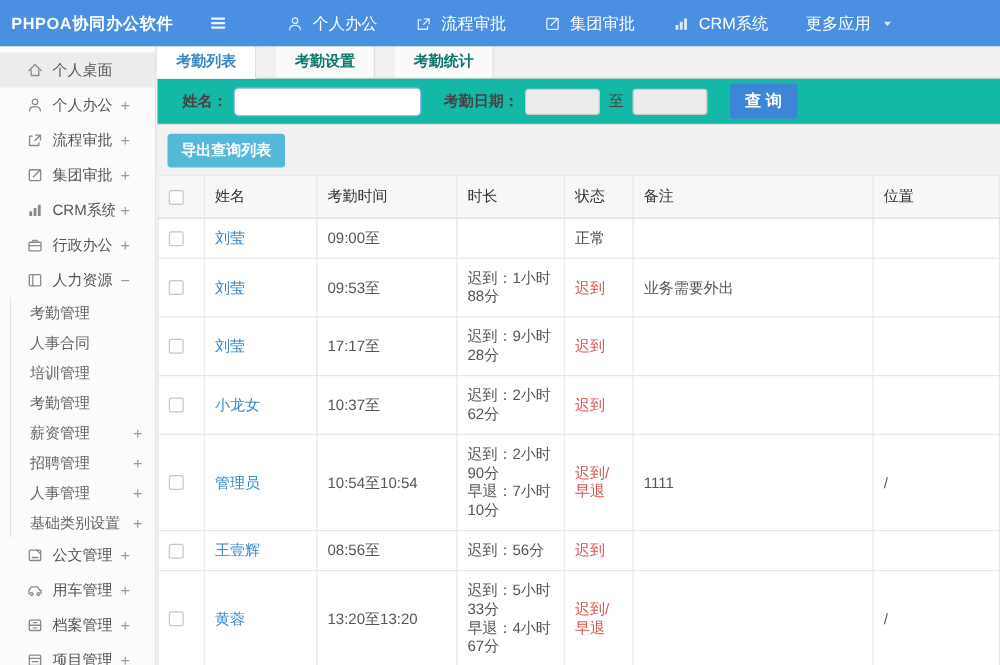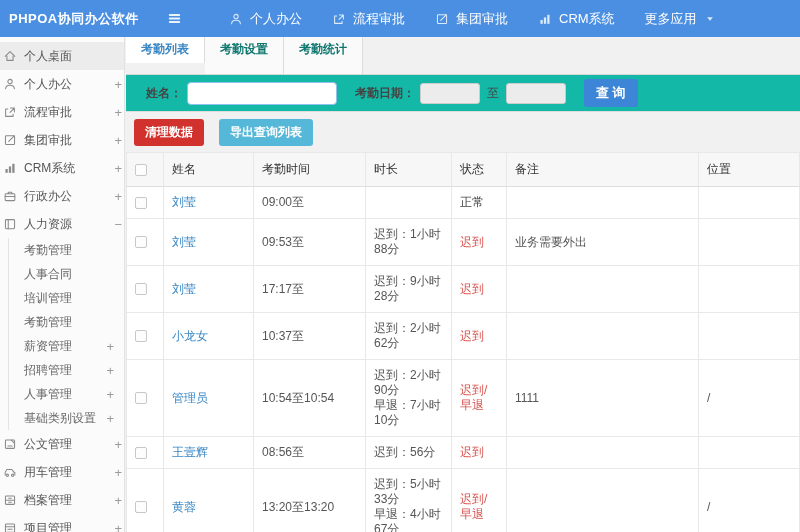--- a/index.html
+++ b/index.html
@@ -21,37 +21,37 @@
   .topnav { display: flex; align-items: center; }
   .nav-item { display: flex; align-items: center; gap: 7px; margin-left: 30px; font-size: 13px; cursor: pointer; color: #fff; white-space: nowrap; }
   .nav-item .icon { color: #ddeafa; }
 
   
   .sidebar {
     position: fixed; top: 37px; left: 0; bottom: 0; width: 125px;
     background: #fbfbfb; border-right: 1px solid #e2e2e2; overflow: hidden; padding-top: 5px;
   }
   .side-item {
-    display: flex; align-items: center; height: 28px; padding: 0 2px;
+    display: flex; align-items: center; height: 28px; padding: 0 20px;
     color: #555; cursor: pointer; white-space: nowrap;
   }
   .side-item.active { background: #ececec; }
   .side-item .icon { width: 15px; margin-right: 7px; color: #8a8a8a; flex: none; }
   .side-label { flex: 1; overflow: hidden; }
   .expand { color: #9a9a9a; font-size: 13px; margin-left: 4px; }
   .submenu { margin-left: 8px; border-left: 1px solid #e4e4e4; }
   .sub-item {
     display: flex; align-items: center; height: 24px; padding: 0 10px 0 15px;
     color: #666; cursor: pointer; white-space: nowrap;
   }
   .sub-item .side-label { flex: 1; }
 
   
   .main { position: fixed; top: 37px; left: 126px; right: 0; bottom: 0; background: #f1f1f1; }
-  .tabs { display: flex; height: 38px; background: #f1f1f1; border-bottom: 1px solid #d7d7d7; }
+  .tabs { display: flex; height: 26px; background: #f1f1f1; border-bottom: 1px solid #d7d7d7; gap: 16px; }
   .tab {
     padding: 0 15px; line-height: 25px; font-weight: bold; font-size: 12px;
     background: #fafafa; border-right: 1px solid #ddd; color: #0f766e; cursor: pointer;
   }
   .tab.active { background: #fff; color: #3a87c4; height: 26px; }
 
   .filter { background: #14b8a6; border-bottom: 1px solid #ddd; height: 37px; display: flex; align-items: center; padding: 0 20px; }
   .lbl { color: #444; font-weight: bold; margin-right: 5px; white-space: nowrap; }
   .name-input {
     width: 150px; height: 23px; border: 1px solid #8fc1ea; border-radius: 4px;
@@ -310,21 +310,20 @@
     <span class="lbl">姓名：</span>
     <input class="name-input" type="text" value="" style="">
     <span class="lbl date-lbl">考勤日期：</span>
     <input class="date-input" type="text" readonly="" value="" style="">
     <span class="zhi">至</span>
     <input class="date-input" type="text" readonly="" value="" style="">
     <button class="search-btn">查 询</button>
   </div>
 
   <div class="actions">
-    <button class="btn btn-danger">清理数据</button>
     <button class="btn btn-info">导出查询列表</button>
   </div>
 
   <div class="table-area">
     <table>
       <colgroup>
         <col style="width:37px">
           <col style="width:90px">
           <col style="width:112px">
         <col style="width:86px">

